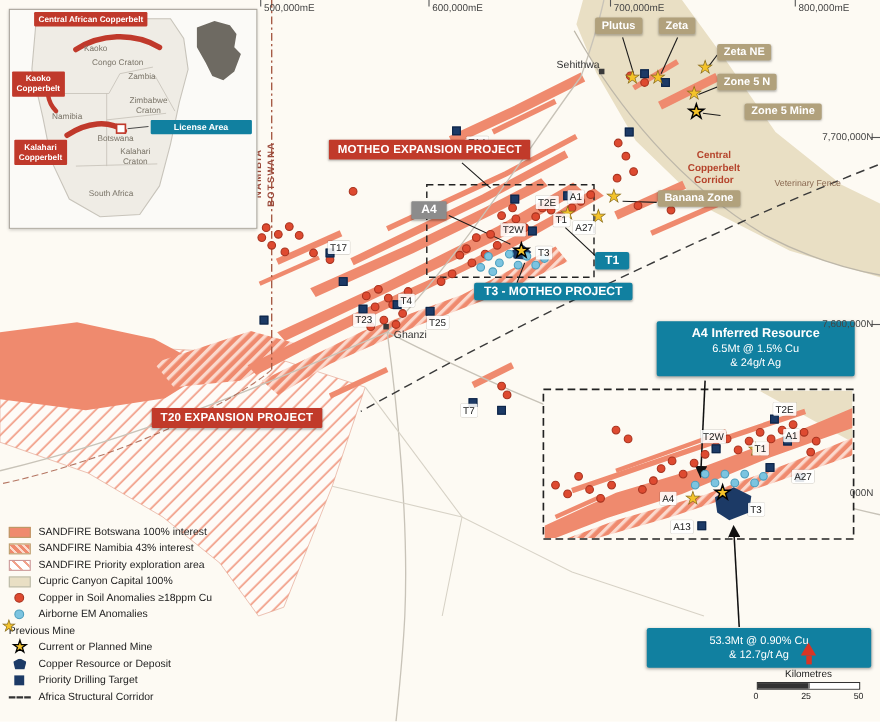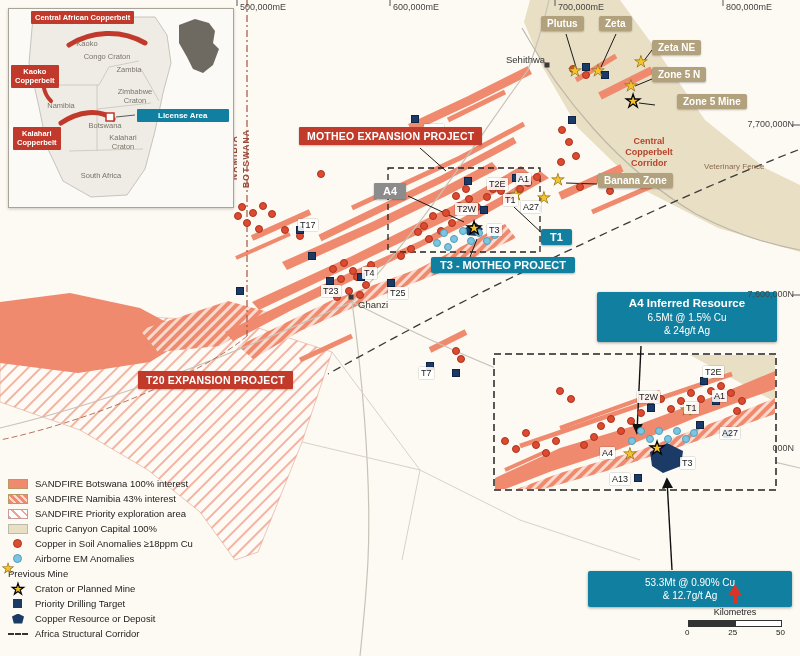--- a/index.html
+++ b/index.html
@@ -431,29 +431,29 @@
       <div class="lg-row">
         <div class="sw dot-blue"></div>
         <div class="lg-label">Airborne EM Anomalies</div>
       </div>
       <div class="lg-row">
         <div class="sw star">★</div>
         <div class="lg-label">Previous Mine</div>
       </div>
       <div class="lg-row">
         <div class="sw star-outline">★</div>
-        <div class="lg-label">Craton or Planned Mine</div>
+        <div class="lg-label">Current or Planned Mine</div>
+      </div>
+      <div class="lg-row">
+        <div class="sw poly-navy"></div>
+        <div class="lg-label">Copper Resource or Deposit</div>
       </div>
       <div class="lg-row">
         <div class="sw square-navy"></div>
         <div class="lg-label">Priority Drilling Target</div>
-      </div>
-      <div class="lg-row">
-        <div class="sw poly-navy"></div>
-        <div class="lg-label">Copper Resource or Deposit</div>
       </div>
       <div class="lg-row">
         <div class="sw dash-line"></div>
         <div class="lg-label">Africa Structural Corridor</div>
       </div>
     </div>
 
   <div id="scalebar">
     <div>
       <div class="na-head"></div>

